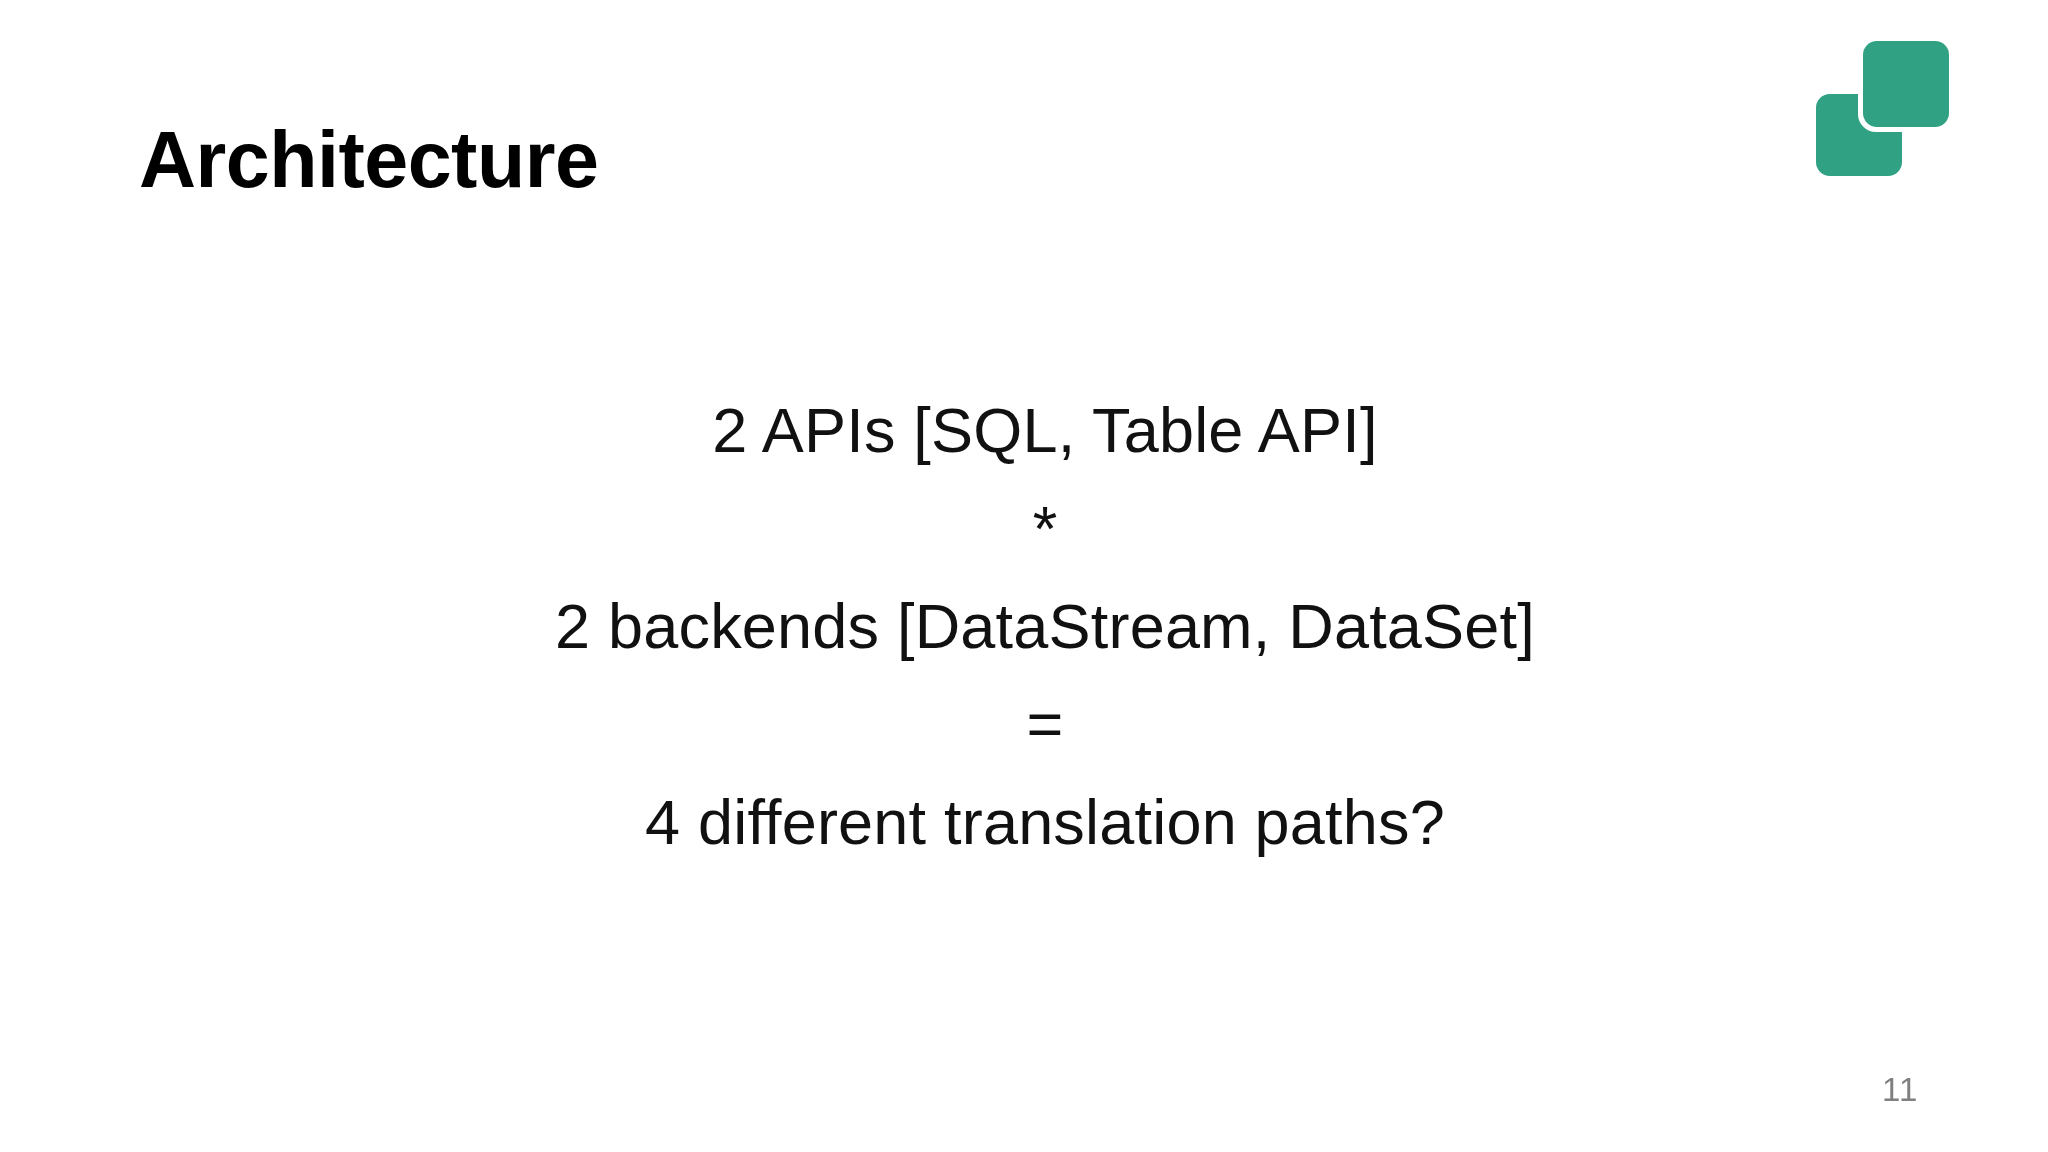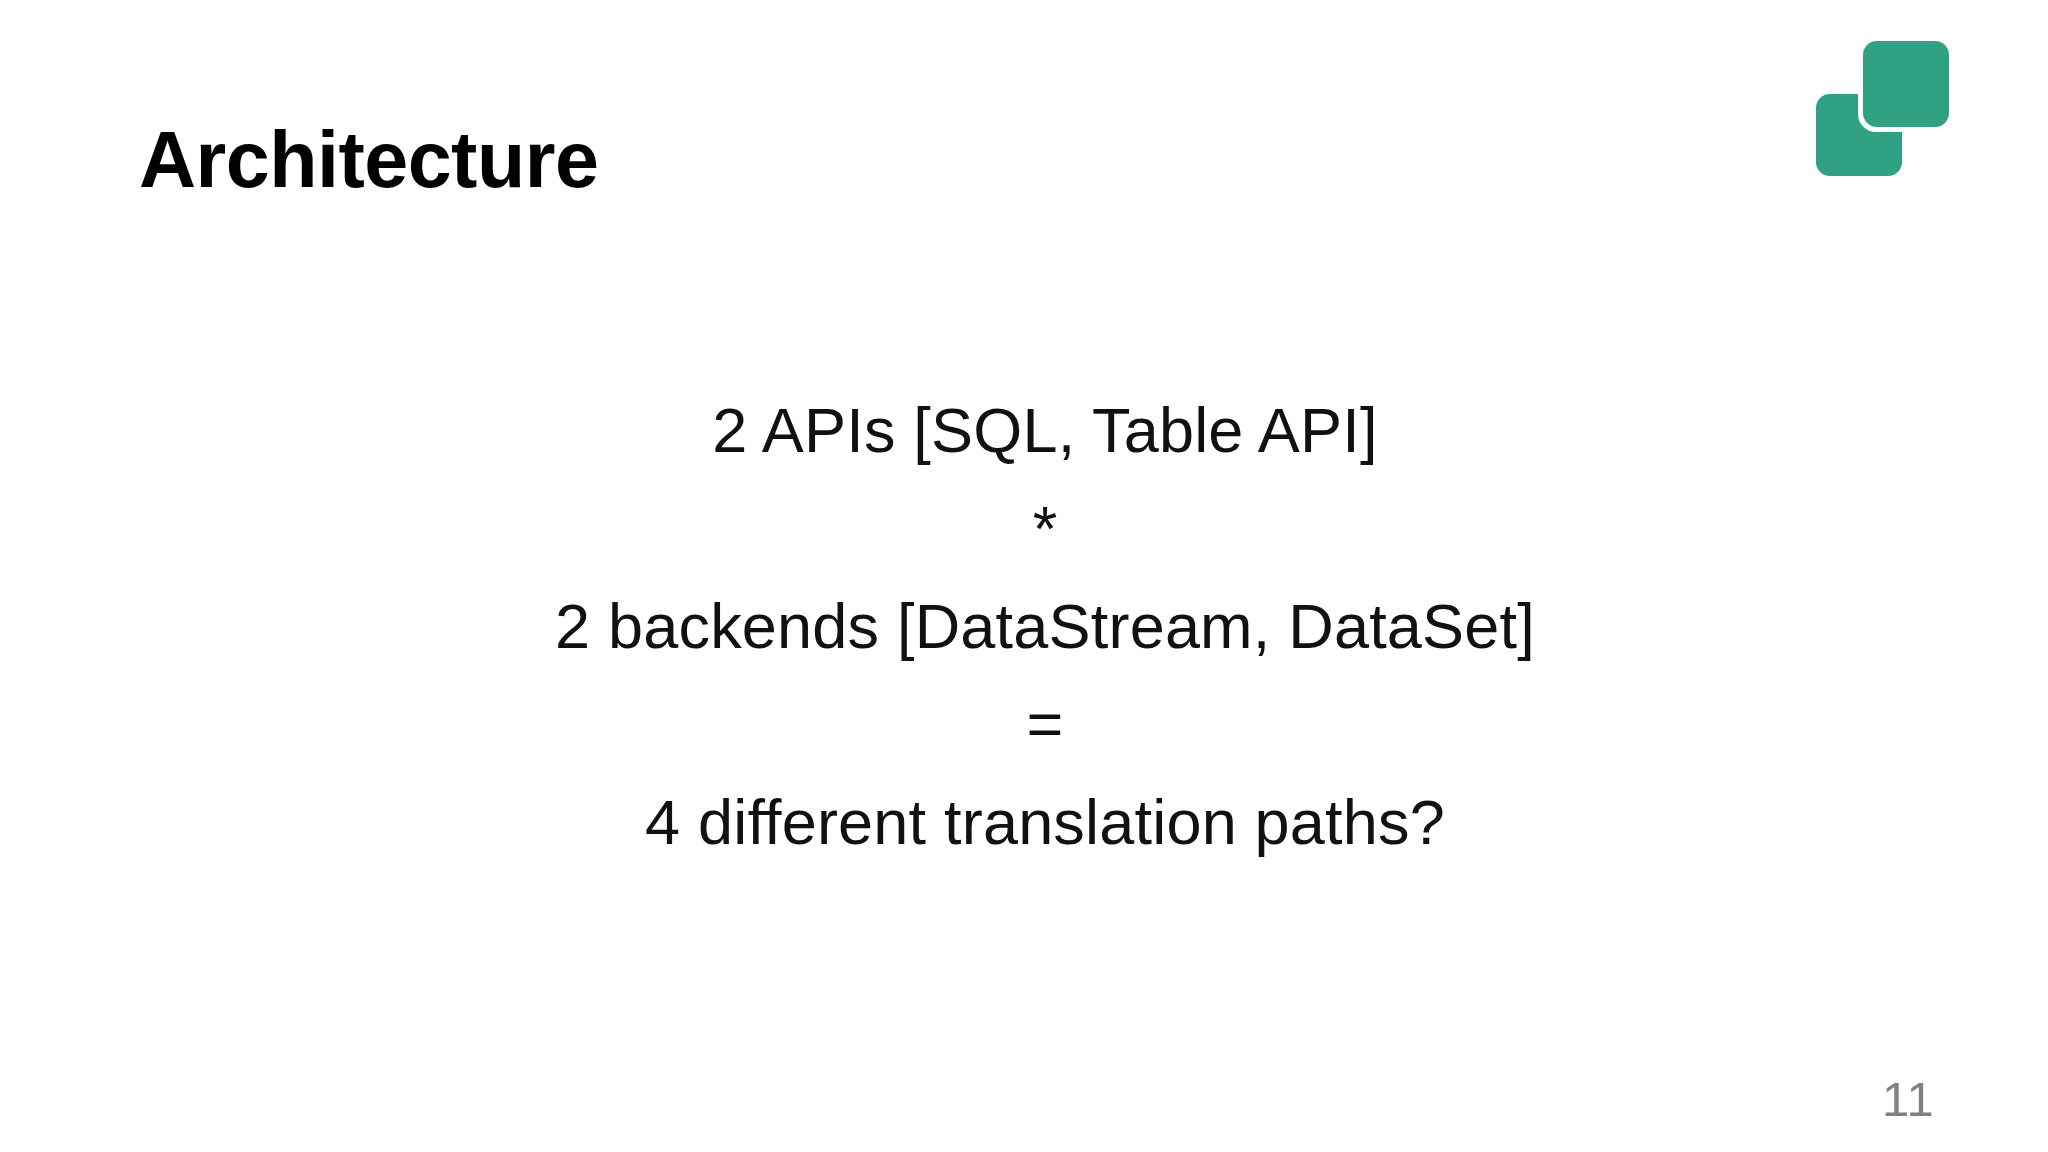--- a/index.html
+++ b/index.html
@@ -98,21 +98,21 @@
     line-height: 96px;
     letter-spacing: 0px;
   }
 
   
   #page-number {
     position: absolute;
     left: 1882px;
     top: 1071px;
     font-family: "Liberation Sans", sans-serif;
-    font-size: 49px;
+    font-size: 33px;
     font-weight: 400;
     color: #808080;
     letter-spacing: 1px;
   }
 </style>
 </head>
 <body>
 
 <div id="slide">
 

